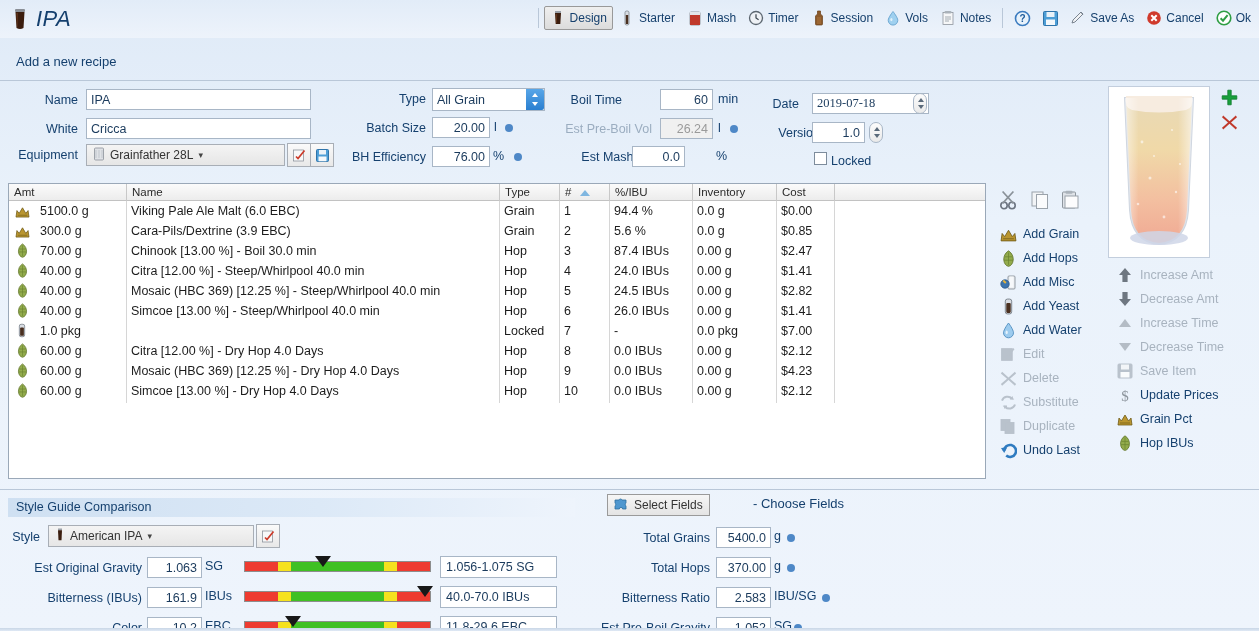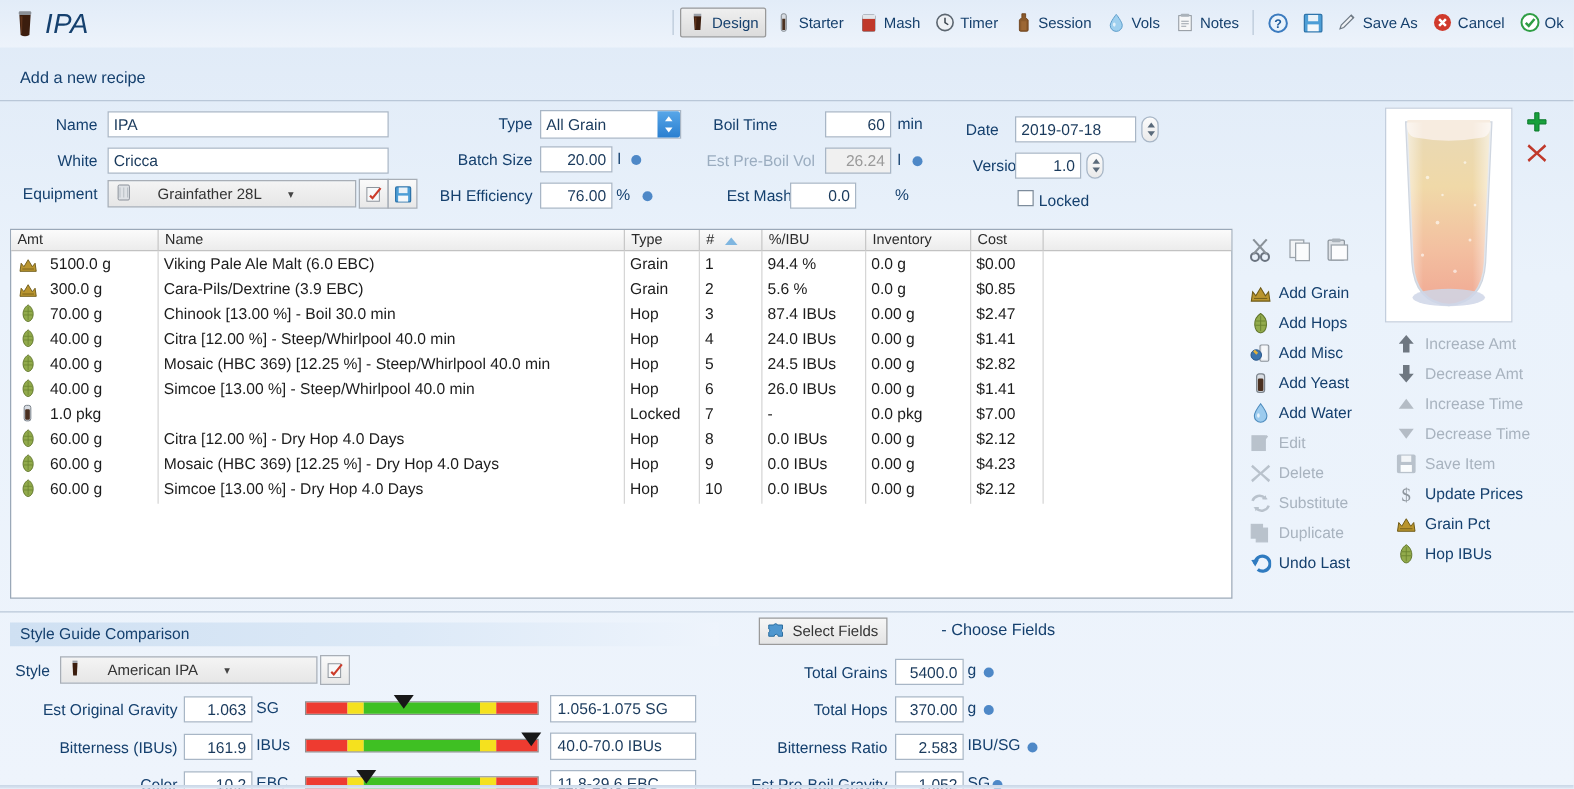--- a/index.html
+++ b/index.html
@@ -108,21 +108,21 @@
     content:''; position:absolute; left:6px; width:0; height:0;
     border-left:3px solid transparent; border-right:3px solid transparent;
   }
   .combo .arrowbox::before { top:4px; border-bottom:4px solid #fff; }
   .combo .arrowbox::after  { bottom:4px; border-top:4px solid #fff; }
 
   .flatcombo {
     position: absolute; height: 22px;
     background: linear-gradient(to bottom,#f4f4f4,#e6e6e6);
     border: 1px solid #a8aeb6;
-    display: flex; align-items: center; gap: 21px; padding: 0 6px;
+    display: flex; align-items: center; gap: 5px; padding: 0 6px;
     font-size: 12px; color: #333;
   }
   .smallbtn {
     position: absolute; width: 24px; height: 24px;
     background: linear-gradient(to bottom,#fafafa,#e8e8e8);
     border: 1px solid #a8aeb6;
     display:flex; align-items:center; justify-content:center;
   }
   .cbx {
     position:absolute; width:13px; height:13px; border:1px solid #7d8c9c;
@@ -417,21 +417,21 @@
   <div class="lbl dim" style="left:530px; top:119px; width:122px;">Est Pre-Boil Vol</div>
   <input class="inp num ro" style="left: 660px; top: 118px; width: 53px;" readonly="" value="26.24">
   <div class="unit" style="left:718px; top:118px;">l</div>
   <div class="dot" style="left:730px; top:125px;"></div>
 
   <div class="lbl" style="left:530px; top:147px; width:122px;">Est Mash Eff</div>
   <input class="inp num" style="left: 632px; top: 146px; width: 53px;" value="0.0">
   <div class="unit" style="left:716px; top:146px;">%</div>
 
   <div class="lbl" style="left:735px; top:94px; width:64px;">Date</div>
-  <input class="inp" style="left: 812px; top: 93px; width: 97px;" value="2019-07-18">
+  <input class="inp" style="left: 812px; top: 93px; width: 117px; font-family: Liberation Serif, serif;" value="2019-07-18">
   <div class="spin" style="left:913px; top:93px;"></div>
 
   <div class="lbl" style="left:735px; top:123px; width:85px;">Version</div>
   <input class="inp num" style="left: 812px; top: 122px; width: 53px;" value="1.0">
   <div class="spin" style="left:869px; top:122px;"></div>
 
   <div class="cbx" style="left:814px; top:152px;"></div>
   <div class="lbl" style="left:831px; top:151px; width:60px; text-align:left;">Locked</div>
 
   <div class="tablewrap">

